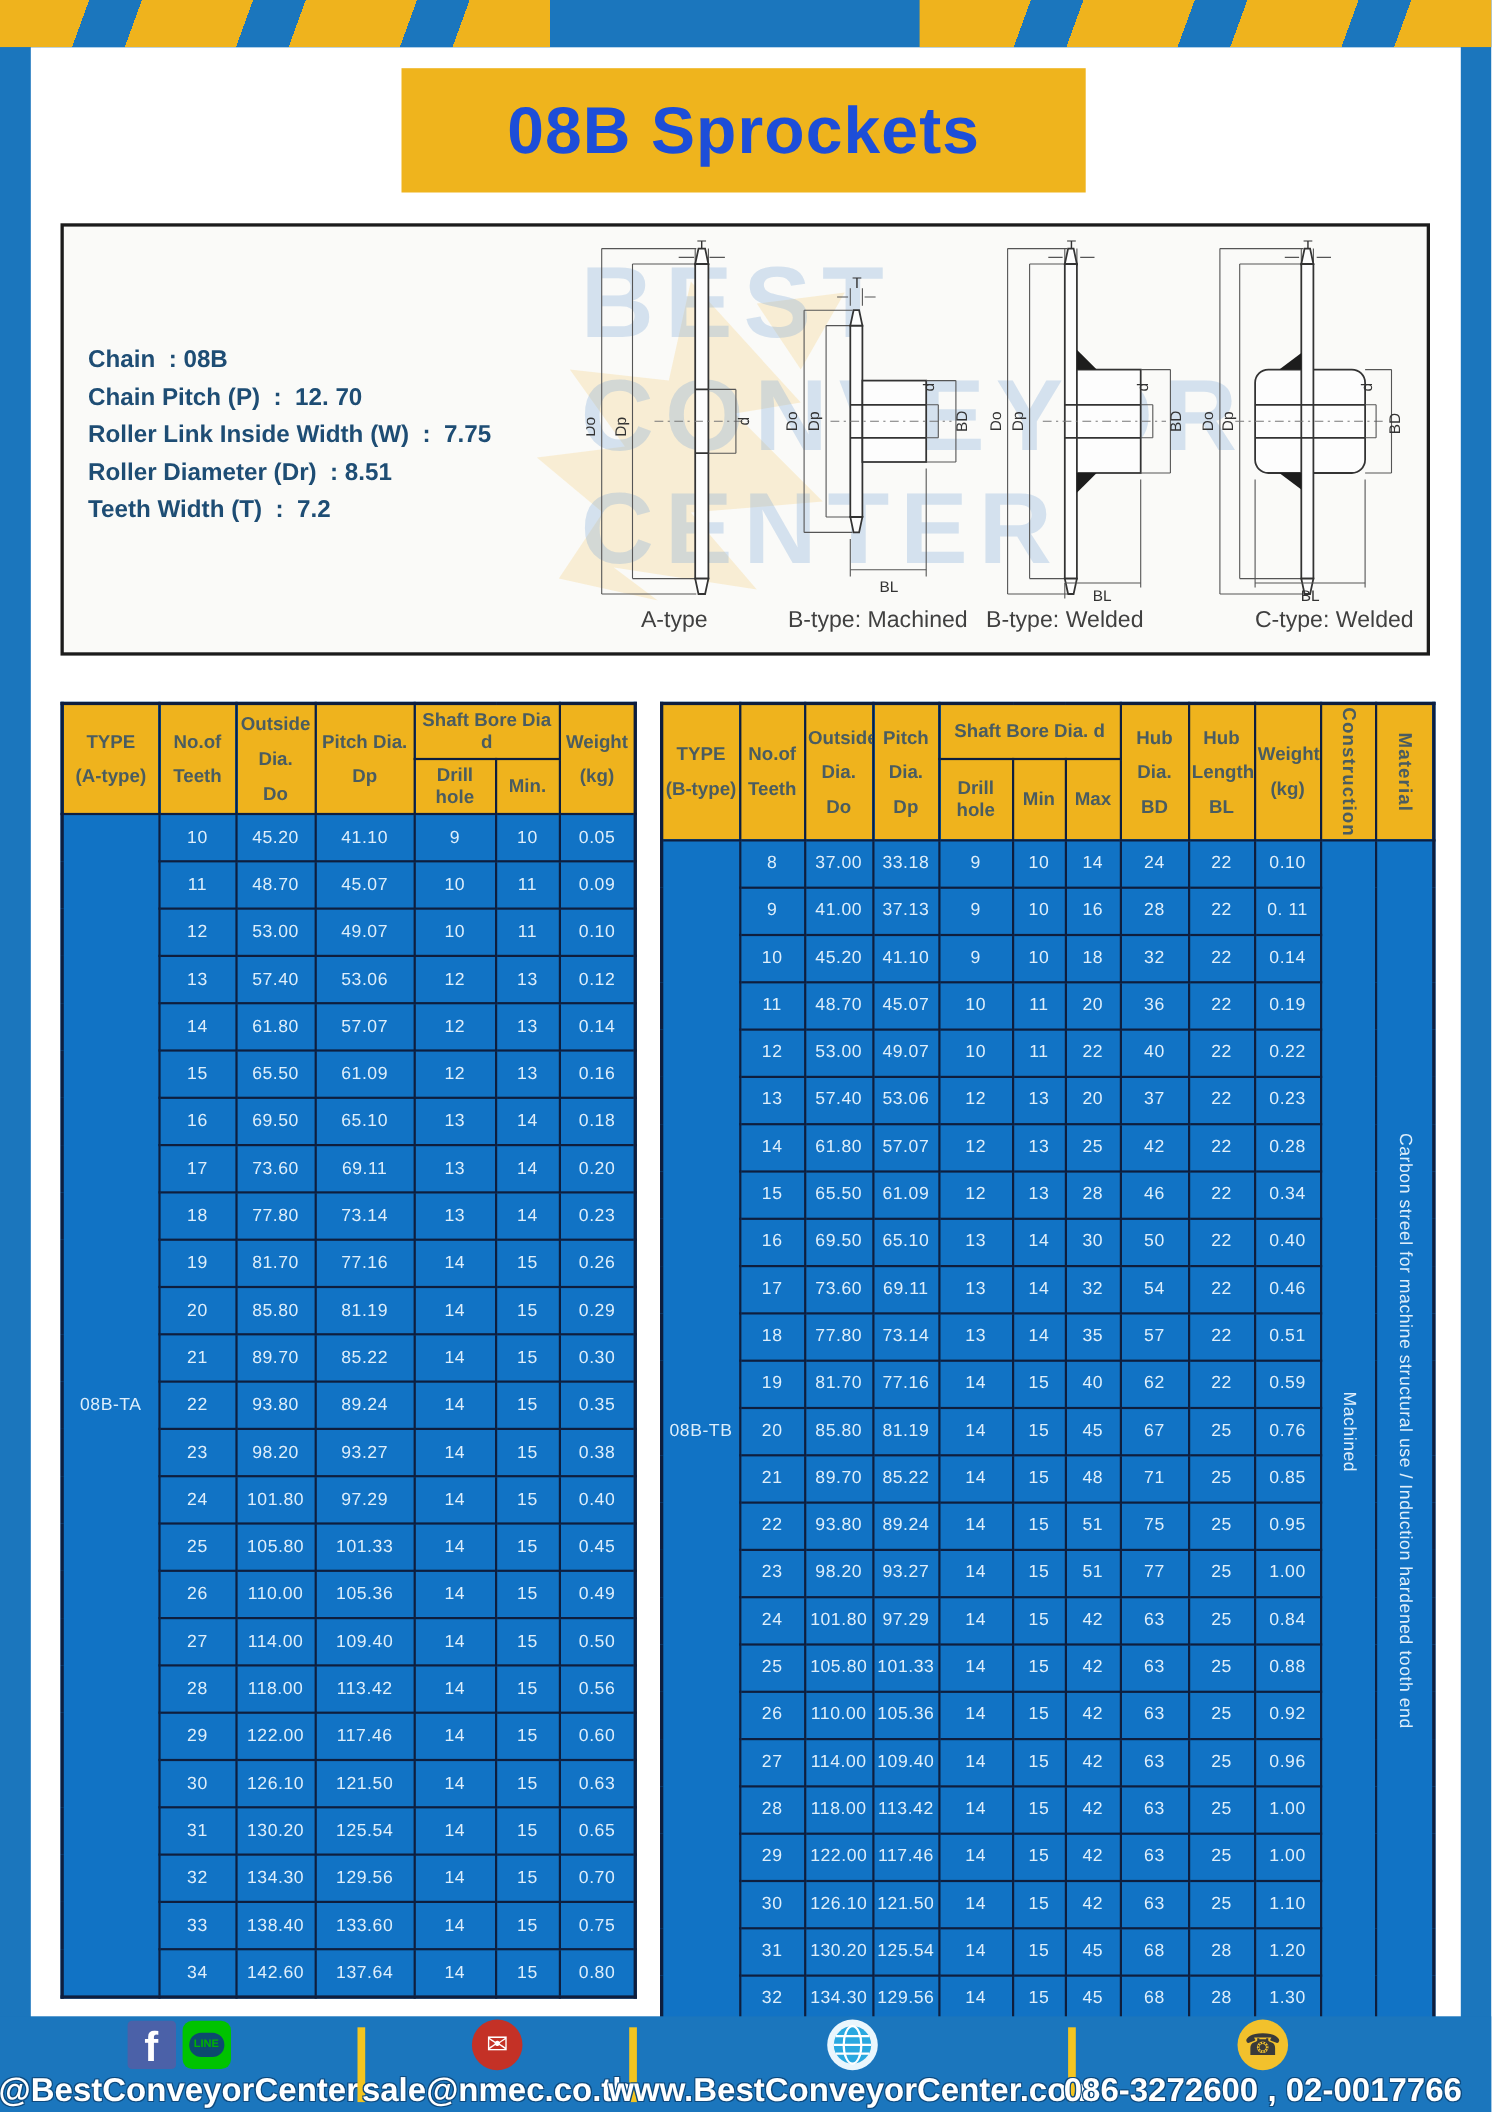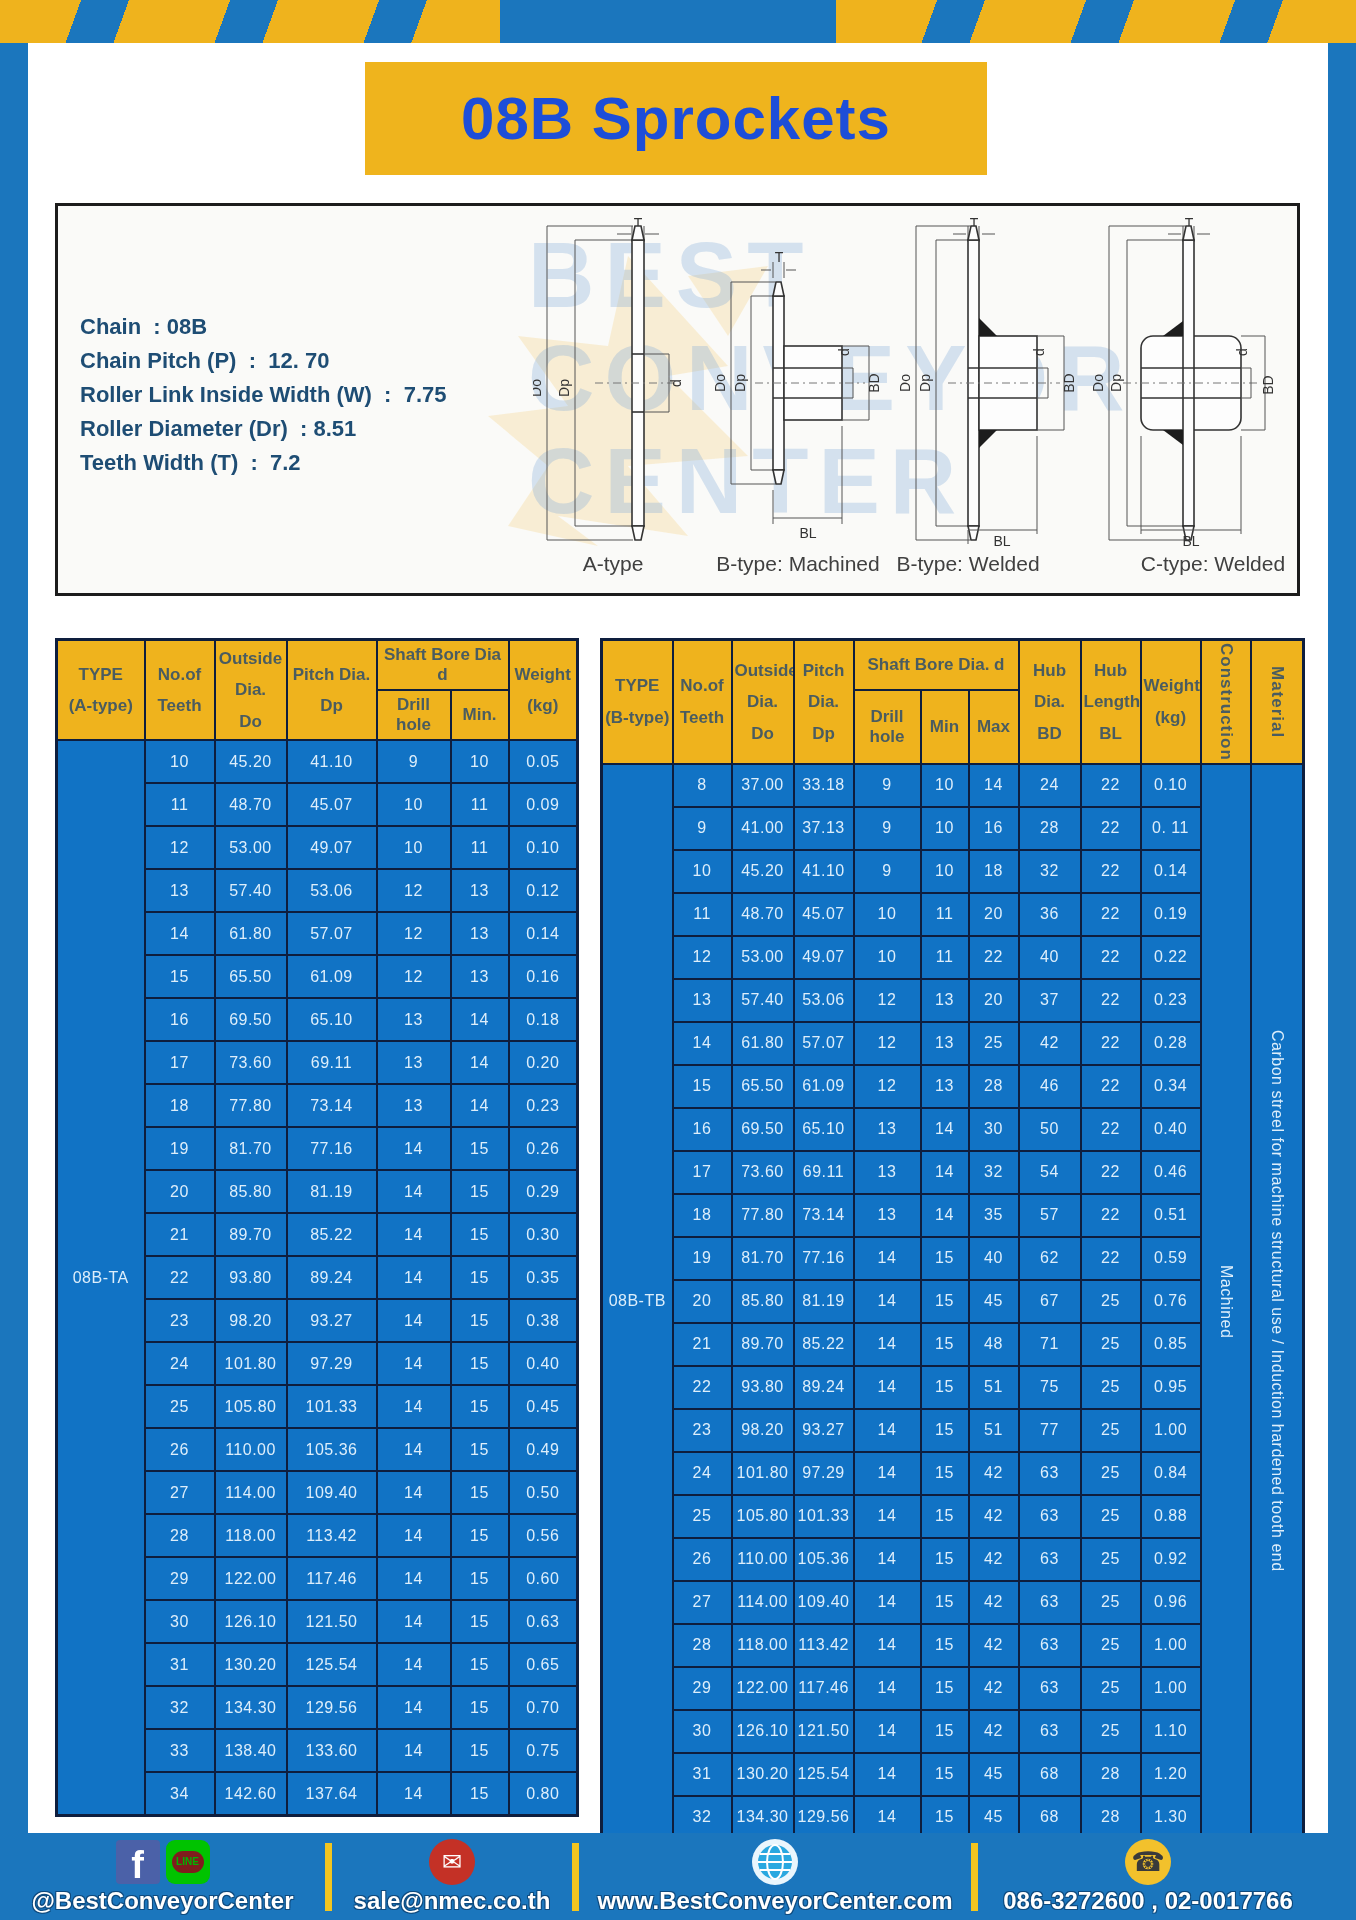--- a/index.html
+++ b/index.html
@@ -41,25 +41,25 @@
   table.tbl td{color:#ddeefb;font-size:16px;letter-spacing:.5px;height:41px;padding:0 2px;}
   .hdr-top{height:44px;}
   .type-cell{font-size:17px;color:#e8f3fc;}
   .vhead{writing-mode:vertical-rl;font-size:16px;letter-spacing:1px;padding:6px 2px;}
   .vcell{writing-mode:vertical-rl;font-size:15px;letter-spacing:1px;color:#ddeefb;}
 
   
   .footer{position:absolute;left:0;top:1833px;width:1356px;height:87px;background:#1b76bd;display:flex;align-items:center;}
   .fsec{display:flex;flex-direction:column;align-items:center;justify-content:center;gap:2px;height:100%;}
   .fsec .icons{display:flex;gap:6px;align-items:center;height:46px;}
-  .fsec .flabel{font-size:24px;font-weight:bold;color:#ffffff;text-shadow:1px 1px 0 #0e4a7e,-1px 1px 0 #0e4a7e,1px -1px 0 #0e4a7e,-1px -1px 0 #0e4a7e;white-space:nowrap;}
+  .fsec .flabel{font-size:30px;font-weight:bold;color:#ffffff;text-shadow:1px 1px 0 #0e4a7e,-1px 1px 0 #0e4a7e,1px -1px 0 #0e4a7e,-1px -1px 0 #0e4a7e;white-space:nowrap;}
   .fdiv{width:7px;height:68px;background:#f3c520;flex:none;}
   .fb-ic{width:44px;height:44px;background:#4b61a8;border-radius:4px;color:#fff;font-weight:bold;font-size:38px;display:flex;align-items:flex-end;justify-content:center;line-height:.95;}
   .line-ic{width:44px;height:44px;background:#00c300;border-radius:9px;display:flex;align-items:center;justify-content:center;}
-  .line-bubble{width:32px;height:22px;background:#7f1d1d;border-radius:11px;color:#00b300;font-size:10px;font-weight:bold;display:flex;align-items:center;justify-content:center;}
+  .line-bubble{width:32px;height:22px;background:#0c4a6e;border-radius:11px;color:#00b300;font-size:10px;font-weight:bold;display:flex;align-items:center;justify-content:center;}
   .mail-ic{width:46px;height:46px;background:#c43126;border-radius:50%;color:#fff;font-size:24px;display:flex;align-items:center;justify-content:center;}
   .phone-ic{width:46px;height:46px;background:#f2c12c;border-radius:50%;color:#3a3a3a;font-size:27px;display:flex;align-items:center;justify-content:center;}
   .globe-ic{width:46px;height:46px;border-radius:50%;background:#eaf6fd;display:flex;align-items:center;justify-content:center;}
 </style>
 </head>
 <body>
 
 <div class="page">
 
   <div class="border-left"></div>

